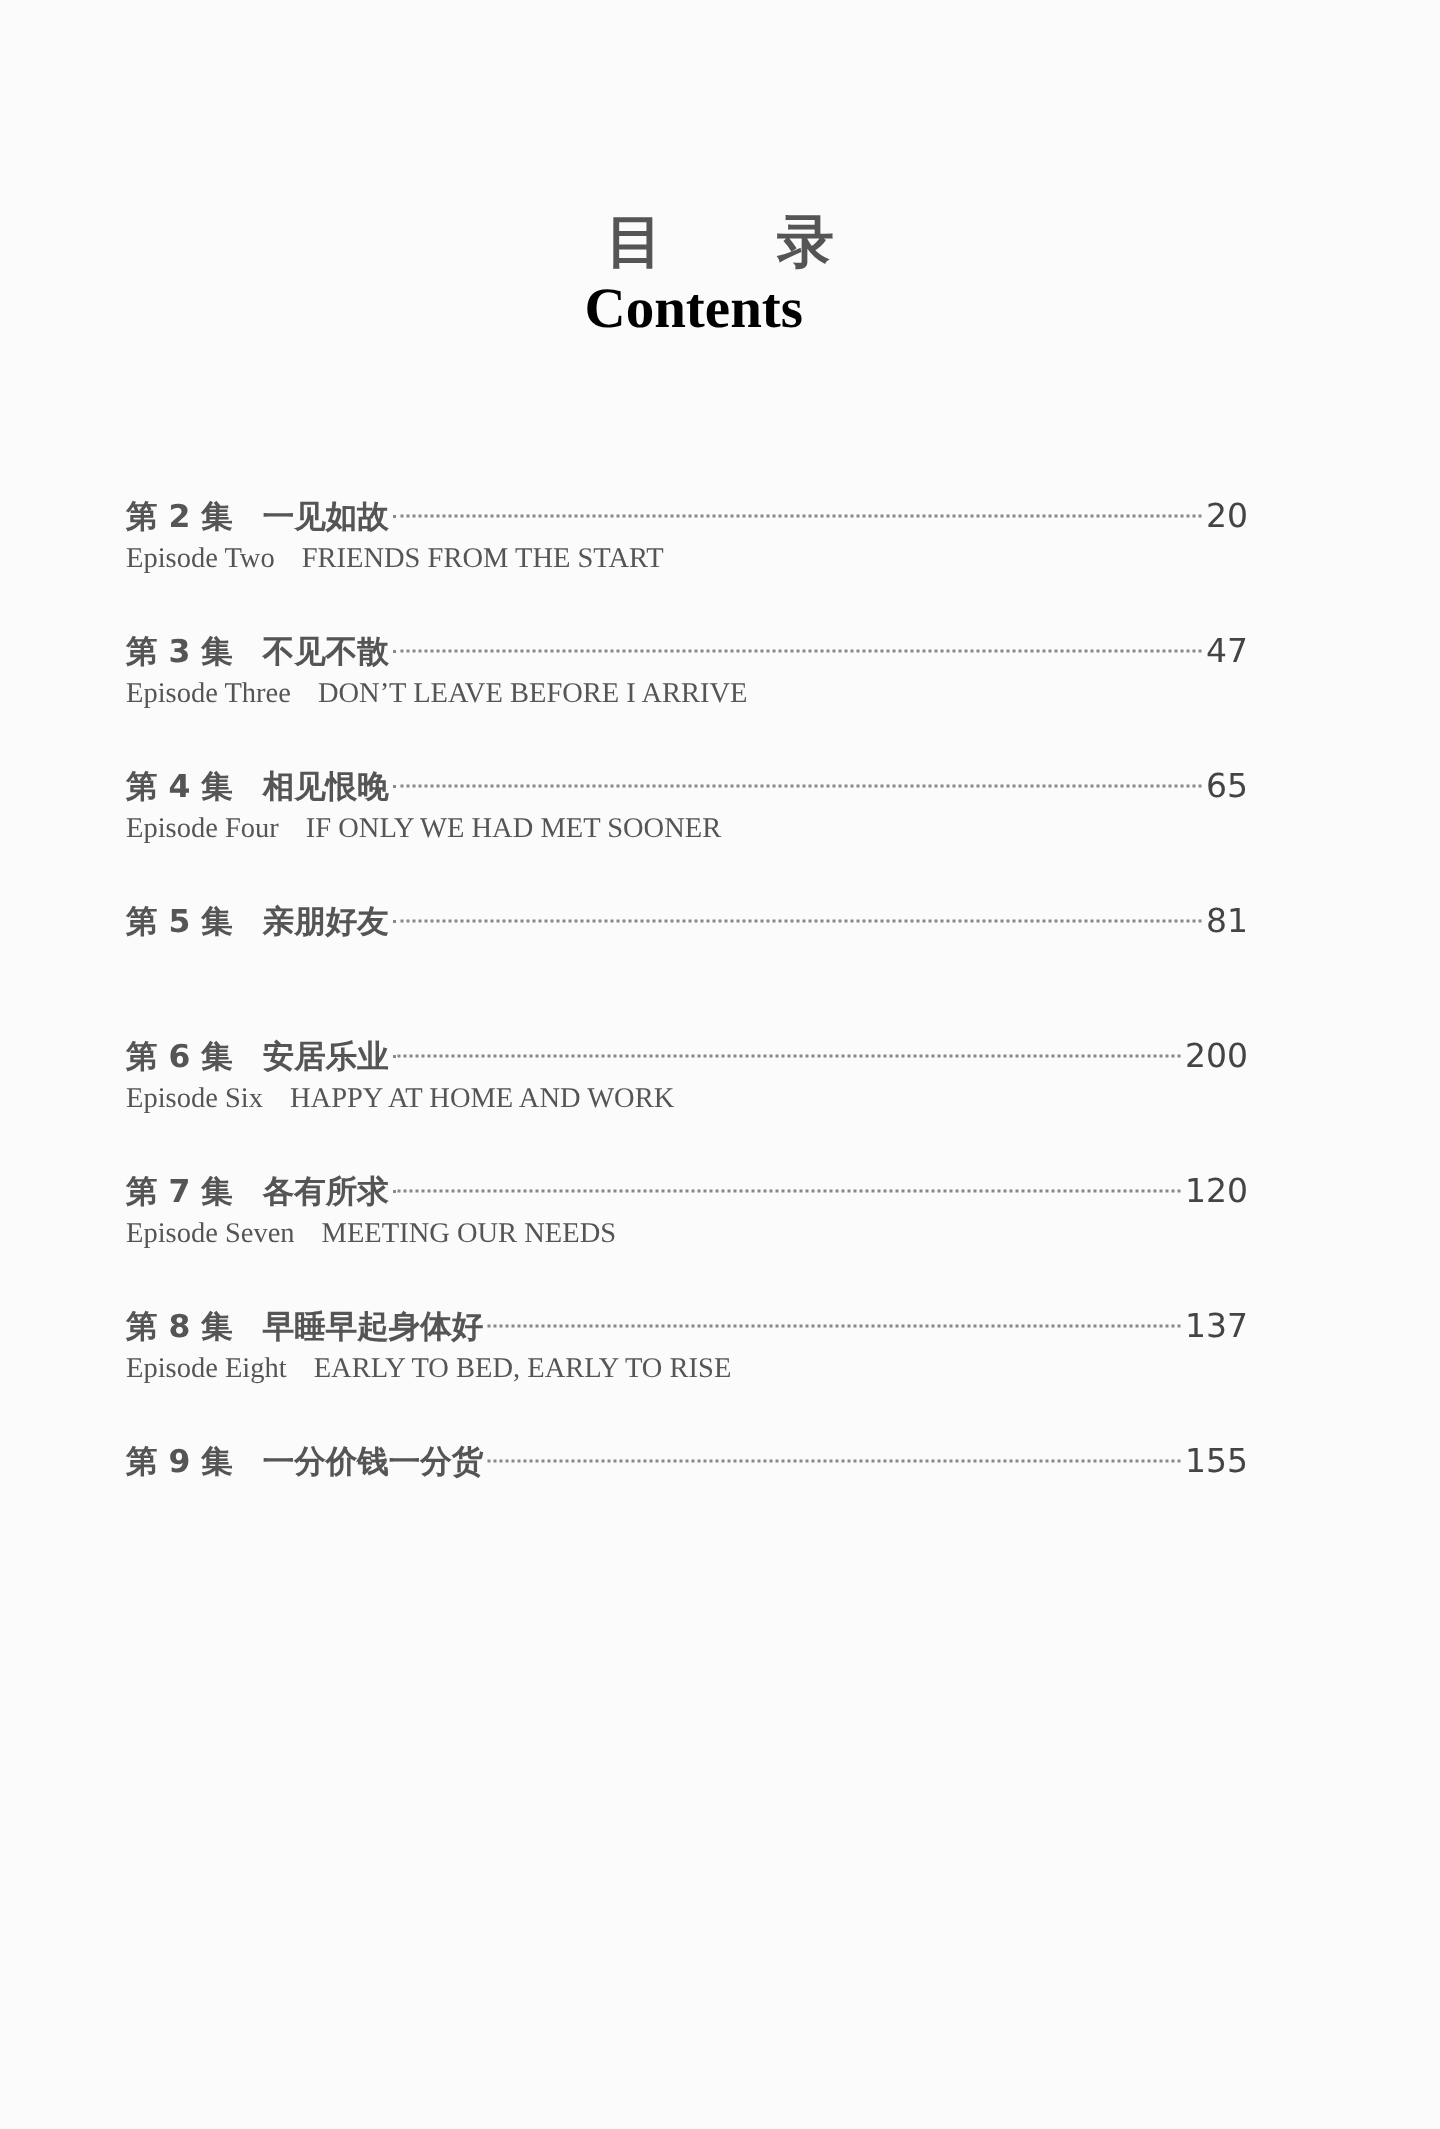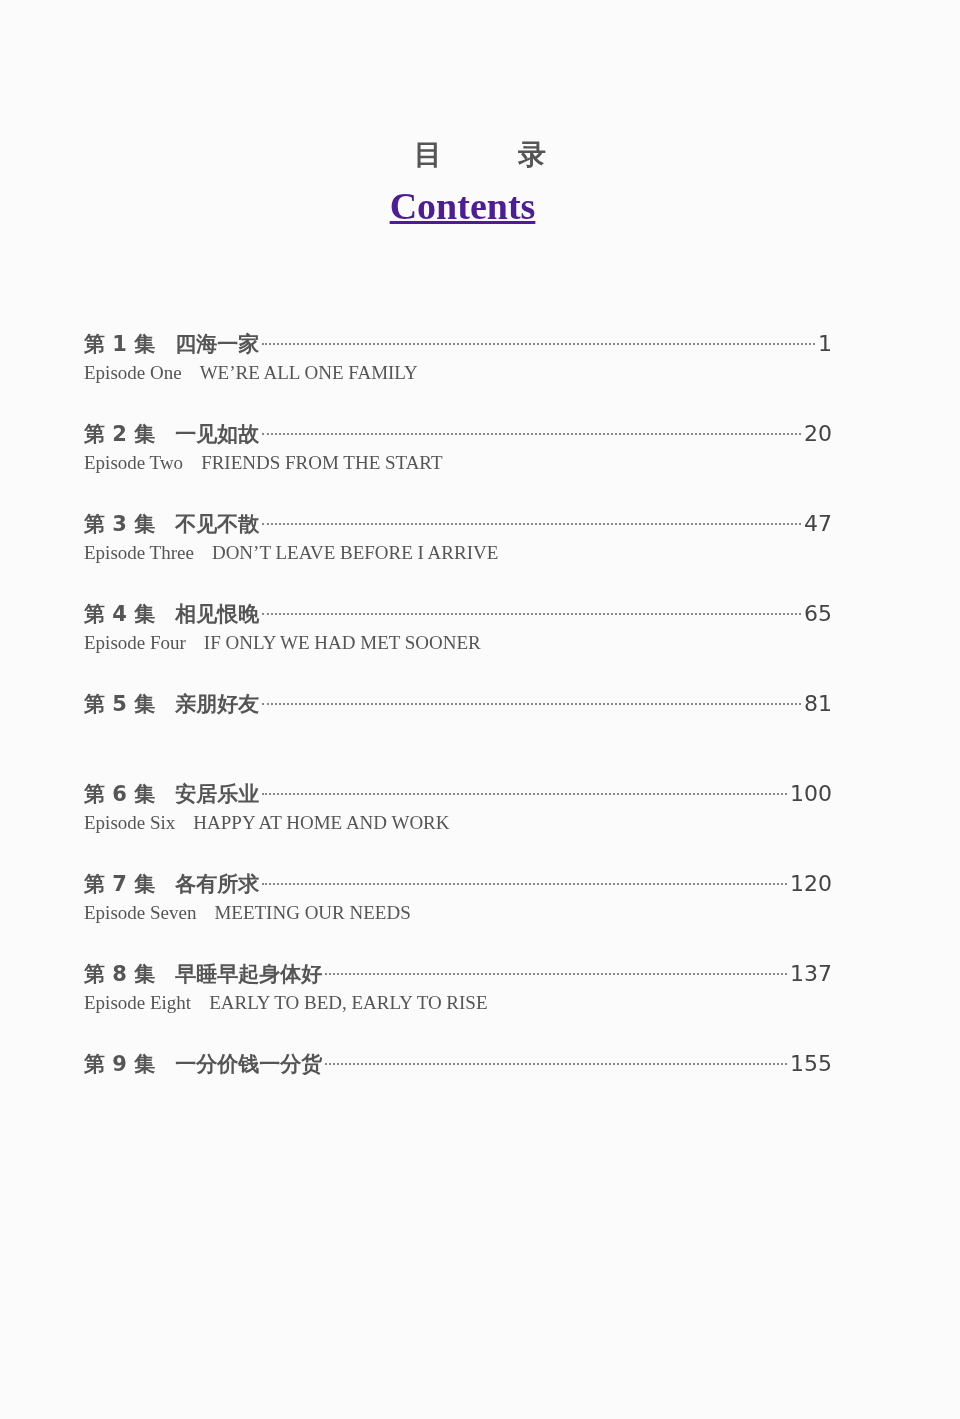--- a/index.html
+++ b/index.html
@@ -1,48 +1,39 @@
 <!DOCTYPE html>
 <html><head>
 <meta charset="utf-8">
 <style>
   html, body { margin:0; padding:0; }
   body { width:960px; height:1419px; background:#fbfbfb; position:relative; overflow:hidden; color:#4a4a4a; }
-  .title-cn { position:absolute; top:136px; left:0; width:960px; text-align:center; font-family:"DejaVu Sans", sans-serif; font-weight:bold; font-size:28px; color:#555; letter-spacing:0; }
+  .title-cn { position:absolute; top:136px; left:0; width:960px; text-align:center; font-family:"DejaVu Sans", sans-serif; font-weight:bold; font-size:38px; color:#555; letter-spacing:0; }
   .title-cn span { display:inline-block; }
   .title-cn .gap { width:76px; }
-  .title-en { position:absolute; top:184px; left:0; width:925px; text-align:center; font-family:"Liberation Serif", serif; font-weight:bold; font-size:38px; color:#4c1d95;text-decoration:underline; }
+  .title-en { position:absolute; top:184px; left:0; width:925px; text-align:center; font-family:"Liberation Serif", serif; font-weight:bold; font-size:38px; color:#000000; }
   .toc { position:absolute; left:84px; top:330px; width:748px; }
   .entry { height:90px; position:relative; }
   .line1 { display:flex; align-items:baseline; font-family:"DejaVu Sans", sans-serif; font-size:21px; font-weight:bold; color:#555; height:30px; }
   .ep { white-space:nowrap; }
   .cn { margin-left:20px; white-space:nowrap; }
   .dots { flex:1; border-bottom:2px dotted #888; margin:0 3px; transform:translateY(-6px); height:0; }
   .page { font-family:"DejaVu Sans", sans-serif; font-weight:normal; font-size:22px; color:#444; white-space:nowrap; }
   .line2 { margin-top:2px; font-family:"Liberation Serif", serif; font-size:19px; color:#555; white-space:nowrap; }
   .line2 .en { margin-left:18px; }
 </style>
 </head>
 <body>
 
 <div class="title-cn">
   <span>目</span><span class="gap"></span><span>录</span>
 </div>
 <div class="title-en">Contents</div>
 
 <div class="toc">
-  <div class="entry">
-    <div class="line1">
-        <span class="ep">第 1 集</span>
-        <span class="cn">四海一家</span>
-        <span class="dots"></span>
-        <span class="page">1</span>
-      </div>
-    <div class="line2"><span>Episode One</span><span class="en">WE’RE ALL ONE FAMILY</span></div>
-  </div>
   <div class="entry">
     <div class="line1">
         <span class="ep">第 2 集</span>
         <span class="cn">一见如故</span>
         <span class="dots"></span>
         <span class="page">20</span>
       </div>
     <div class="line2"><span>Episode Two</span><span class="en">FRIENDS FROM THE START</span></div>
   </div>
   <div class="entry">
@@ -69,21 +60,21 @@
         <span class="cn">亲朋好友</span>
         <span class="dots"></span>
         <span class="page">81</span>
       </div>
   </div>
   <div class="entry">
     <div class="line1">
         <span class="ep">第 6 集</span>
         <span class="cn">安居乐业</span>
         <span class="dots"></span>
-        <span class="page">100</span>
+        <span class="page">200</span>
       </div>
     <div class="line2"><span>Episode Six</span><span class="en">HAPPY AT HOME AND WORK</span></div>
   </div>
   <div class="entry">
     <div class="line1">
         <span class="ep">第 7 集</span>
         <span class="cn">各有所求</span>
         <span class="dots"></span>
         <span class="page">120</span>
       </div>

